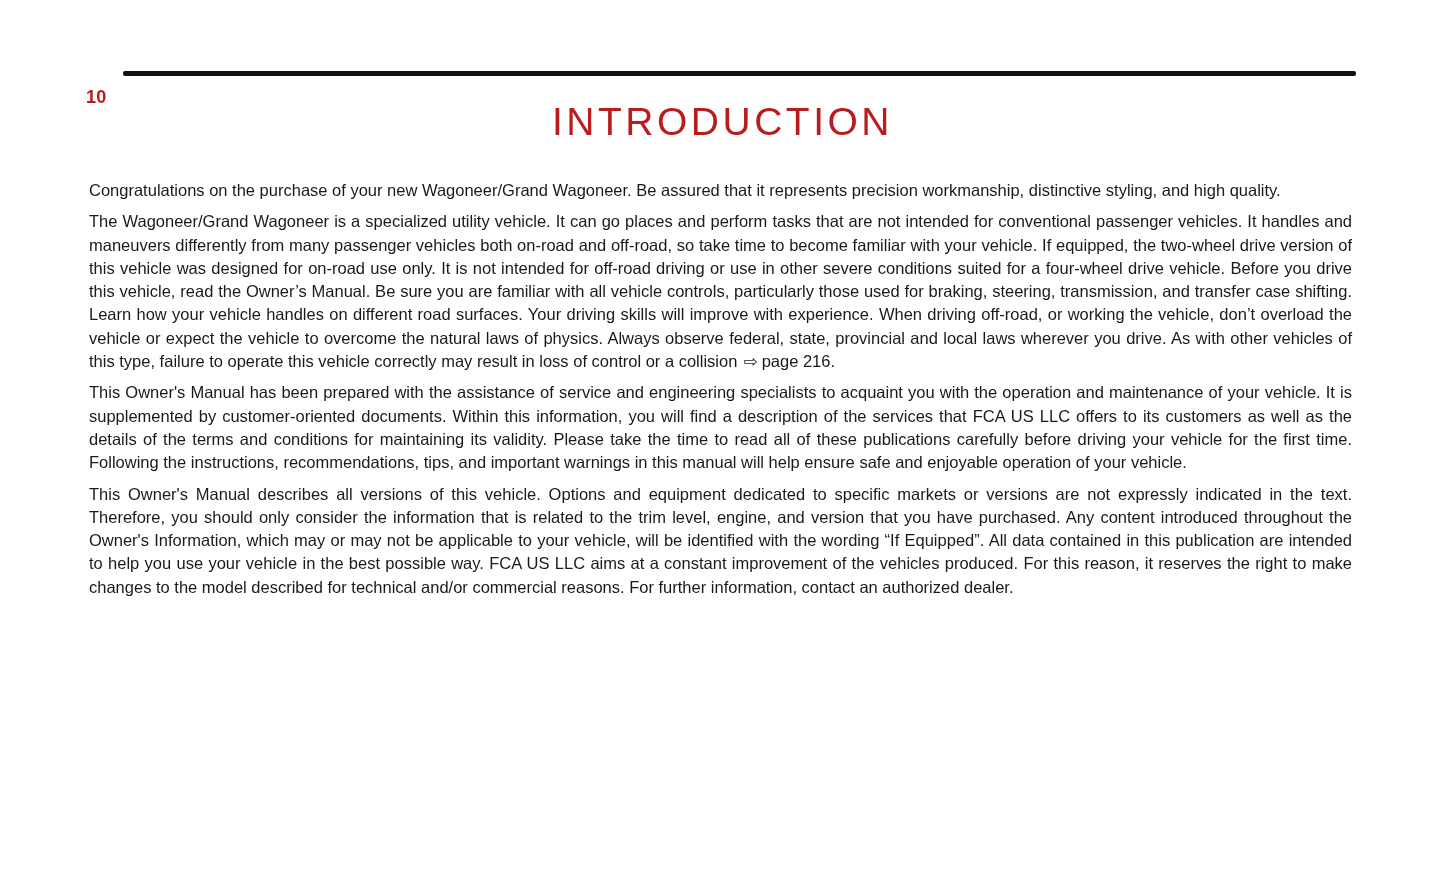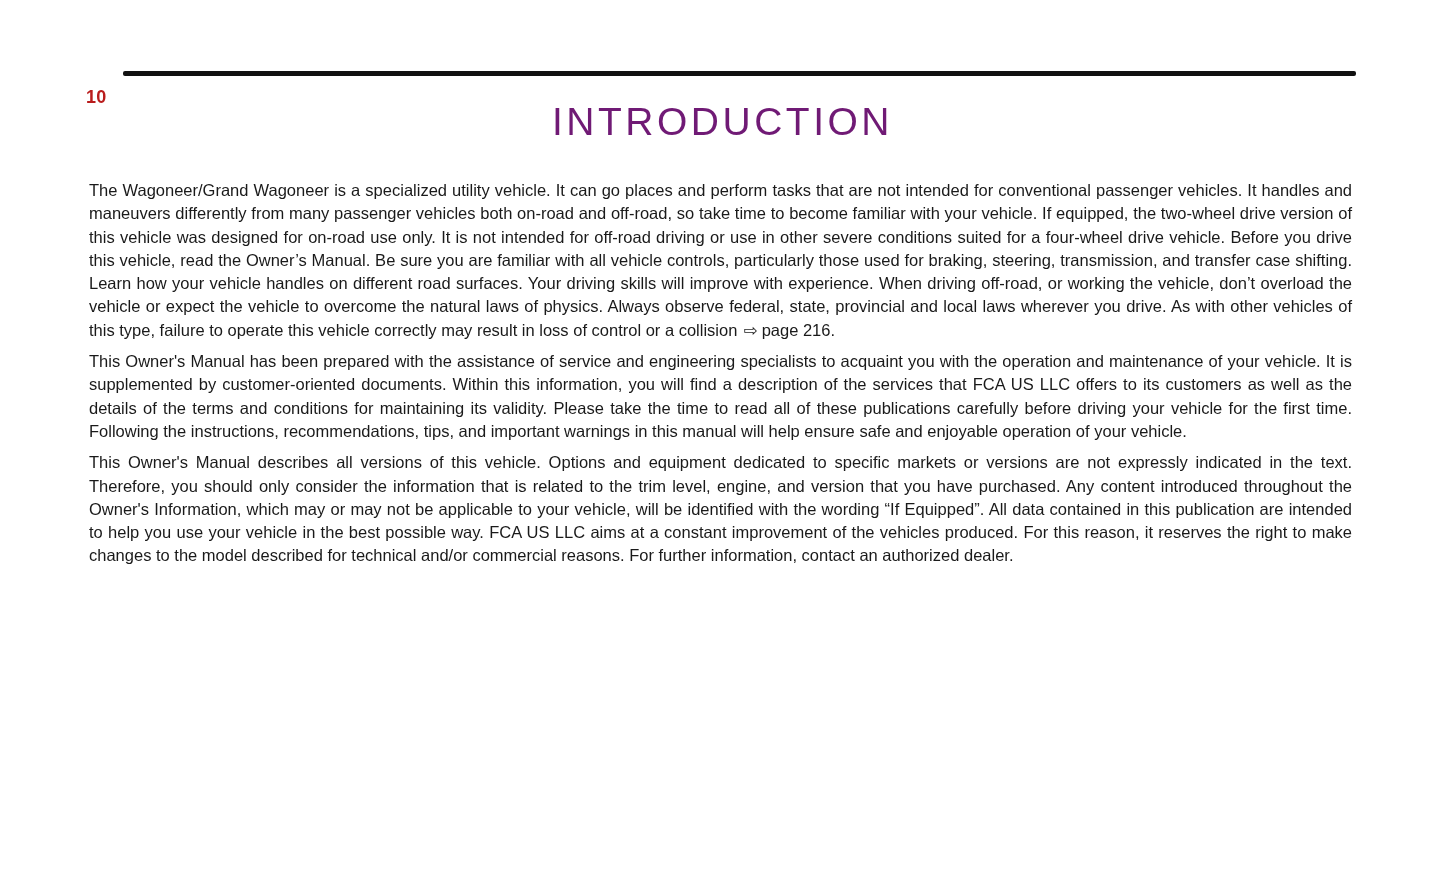--- a/index.html
+++ b/index.html
@@ -44,21 +44,21 @@
   }
   .page-title {
     position: absolute;
     top: 99px;
     left: 0;
     width: 1445px;
     text-align: center;
     font-size: 39px;
     font-weight: 400;
     letter-spacing: 3.5px;
-    color: #701a75;
+    color: #b91c1c;
     line-height: 46px;
   }
   .body-text {
     position: absolute;
     top: 179px;
     left: 89px;
     width: 1263px;
     font-size: 16.5px;
     line-height: 23.3px;
     text-align: justify;
@@ -87,20 +87,23 @@
 <div class="page-header">
   <span class="page-number">10</span>
   <div class="header-rule"></div>
 </div>
 
 <div class="page-title">INTRODUCTION</div>
 
 <div class="body-text">
 
 
+  <p>
+    <span>Congratulations on the purchase of your new Wagoneer/Grand Wagoneer. Be assured that it represents precision workmanship, distinctive styling, and high quality.</span>
+  </p>
 
   <p>
     <span>The Wagoneer/Grand Wagoneer is a specialized utility vehicle. It can go places and perform tasks that are not intended for conventional passenger vehicles. It handles and maneuvers differently from many passenger vehicles both on-road and off-road, so take time to become familiar with your vehicle. If equipped, the two-wheel drive version of this vehicle was designed for on-road use only. It is not intended for off-road driving or use in other severe conditions suited for a four-wheel drive vehicle. Before you drive this vehicle, read the Owner’s Manual. Be sure you are familiar with all vehicle controls, particularly those used for braking, steering, transmission, and transfer case shifting. Learn how your vehicle handles on different road surfaces. Your driving skills will improve with experience. When driving off-road, or working the vehicle, don’t overload the vehicle or expect the vehicle to overcome the natural laws of physics. Always observe federal, state, provincial and local laws wherever you drive. As with other vehicles of this type, failure to operate this vehicle correctly may result in loss of control or a collision</span><span class="page-ref"><span class="ref-arrow">⇨</span><span>page 216.</span></span>
   </p>
 
   <p>
     <span>This Owner's Manual has been prepared with the assistance of service and engineering specialists to acquaint you with the operation and maintenance of your vehicle. It is supplemented by customer-oriented documents. Within this information, you will find a description of the services that FCA US LLC offers to its customers as well as the details of the terms and conditions for maintaining its validity. Please take the time to read all of these publications carefully before driving your vehicle for the first time. Following the instructions, recommendations, tips, and important warnings in this manual will help ensure safe and enjoyable operation of your vehicle.</span>
   </p>
 
   <p>

